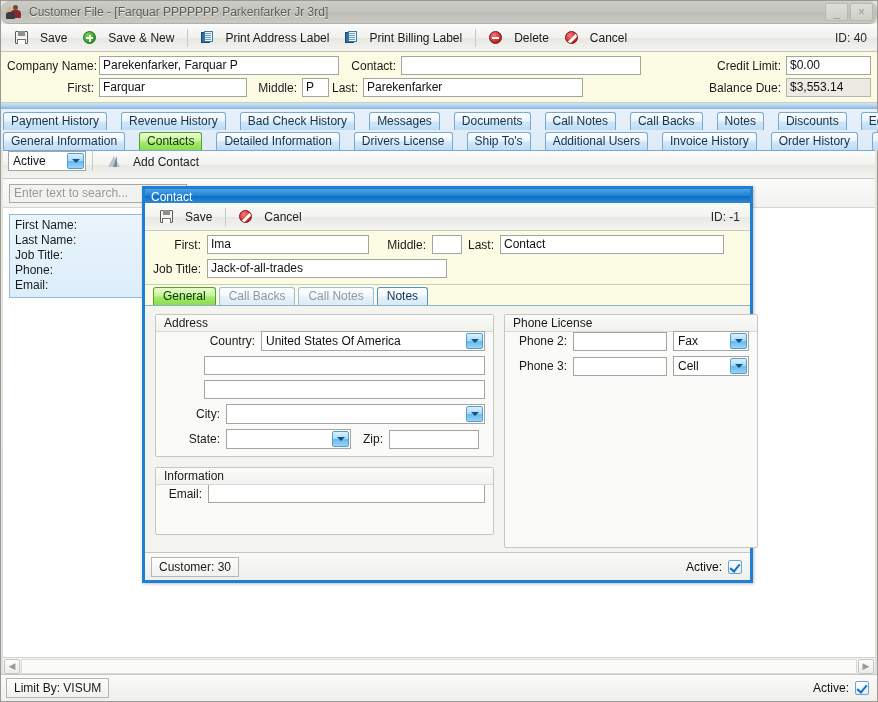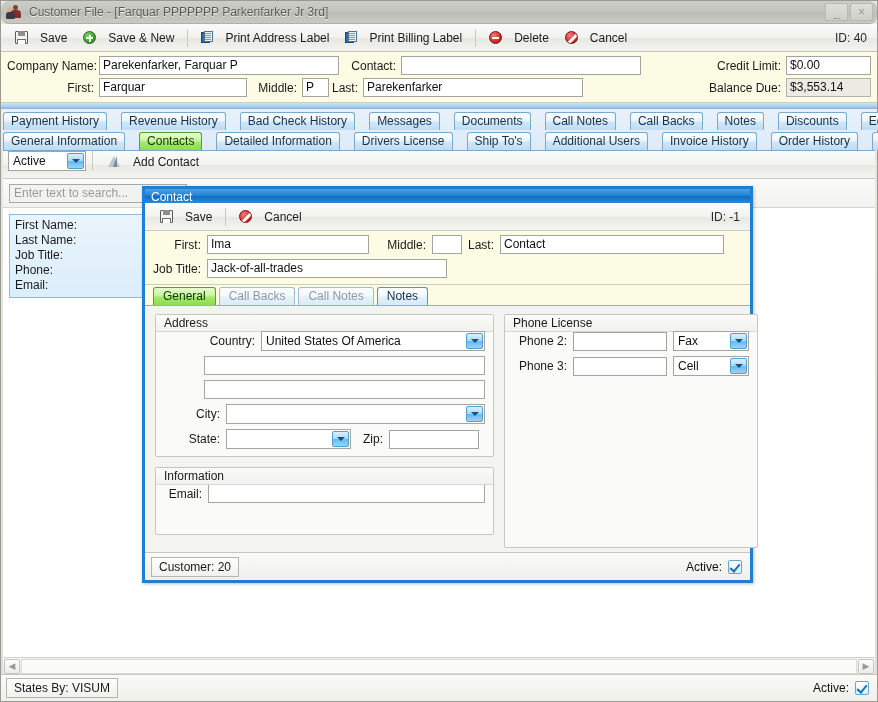--- a/index.html
+++ b/index.html
@@ -495,21 +495,21 @@
     </div>
 
     <div class="hscroll">
       <span class="hs-btn">◀</span>
       <span class="hs-track"></span>
       <span class="hs-btn">▶</span>
     </div>
   </div>
 
   <div class="statusbar">
-    <span class="status-cell">States By: VISUM</span>
+    <span class="status-cell">Limit By: VISUM</span>
     <span class="status-right">
       <span>Active:</span>
       <span class="chk"></span>
     </span>
   </div>
 
   <div class="modal">
     <div class="modal-title">Contact</div>
 
     <div class="modal-toolbar">
@@ -618,21 +618,21 @@
               <span class="combo" style="width: 76px;">
                 <span>Cell</span>
                 <span class="arrow"></span>
               </span>
             </div>
           </div>
       </div>
     </div>
 
     <div class="modal-footer">
-      <span class="status-cell">Customer: 20</span>
+      <span class="status-cell">Customer: 30</span>
       <span class="status-right">
         <span>Active:</span>
         <span class="chk"></span>
       </span>
     </div>
   </div>
 
 </div>
 
 </body></html>

